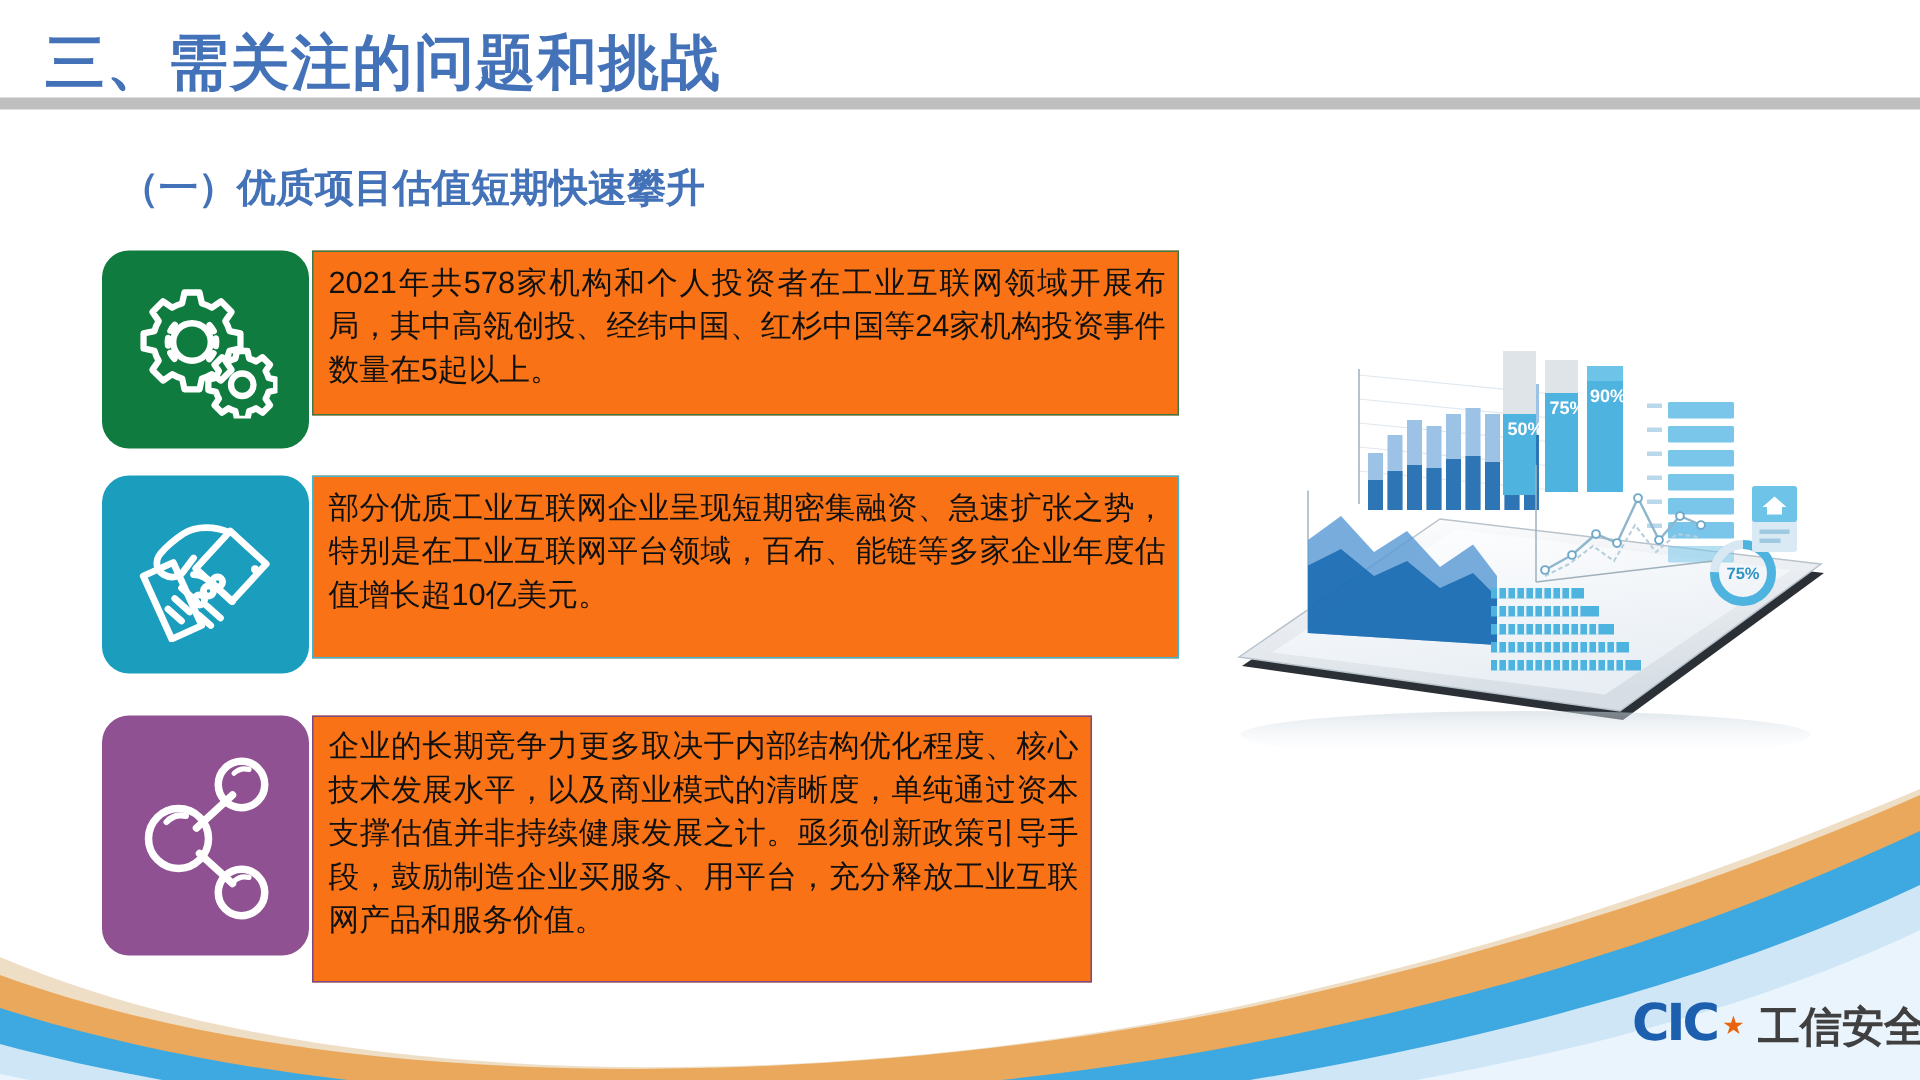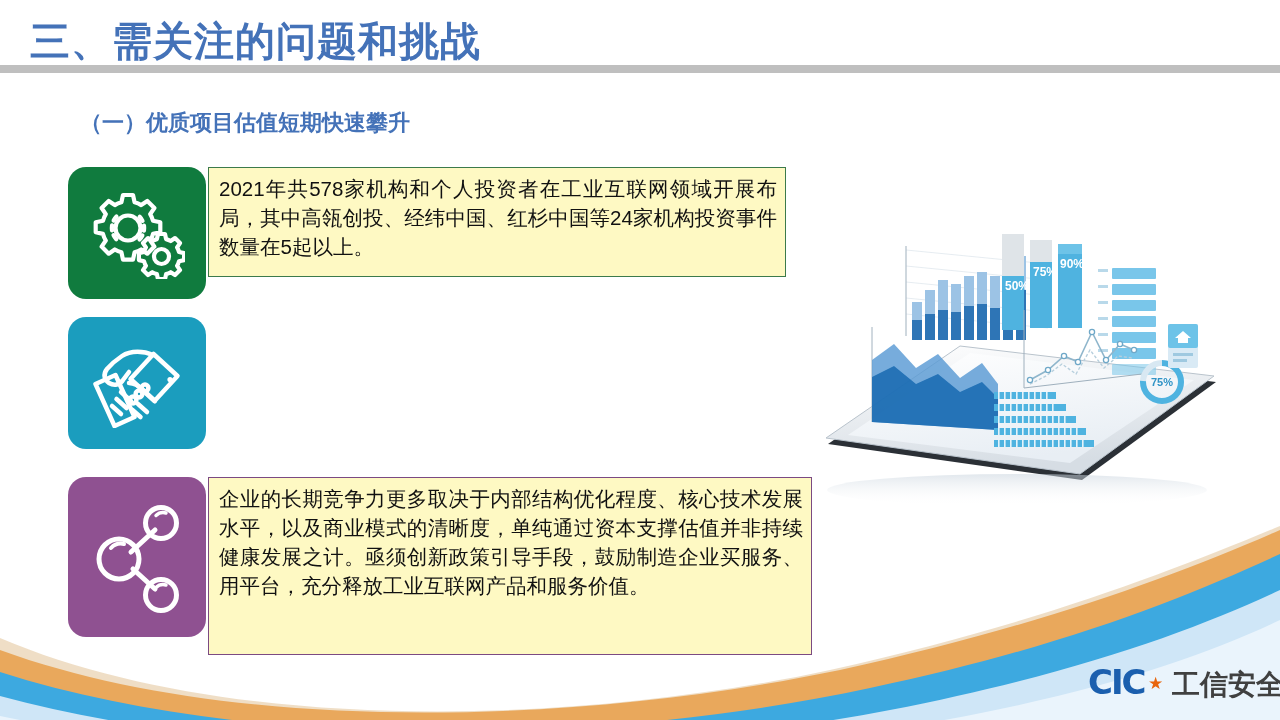--- a/index.html
+++ b/index.html
@@ -30,60 +30,60 @@
     position: absolute;
     left: 0; top: 65px;
     width: 1280px; height: 8px;
     background: #BFBFBF;
   }
 
   
   #section-heading {
     position: absolute;
     left: 80px; top: 108px;
-    font-size: 22px;
+    font-size: 26px;
     font-weight: bold;
     color: #4472B8;
     white-space: nowrap;
   }
 
   .icon-tile {
     position: absolute;
     border-radius: 18px;
     display: flex;
     align-items: center;
     justify-content: center;
   }
   .icon-tile svg { display: block; }
 
   .text-box {
     position: absolute;
     box-sizing: border-box;
-    background: #fef9c3;
+    background: #f97316;
     border: 1.5px solid #888;
     padding: 6px 8px 6px 10px;
     font-size: 20.5px;
     line-height: 1.42;
     color: #111111;
     letter-spacing: 0px;
     text-align: justify;
     text-justify: inter-ideograph;
   }
 
   
   #tile-1 { left: 68px; top: 167px; width: 138px; height: 132px; background: #107B3E; }
   #text-1 { left: 208px; top: 167px; width: 578px; height: 110px; border-color: #3C7A4B; }
 
   
   #tile-2 { left: 68px; top: 317px; width: 138px; height: 132px; background: #1B9DBE; }
   #text-2 { left: 208px; top: 317px; width: 578px; height: 122px; border-color: #3FB6D4; }
 
   
   #tile-3 { left: 68px; top: 477px; width: 138px; height: 160px; background: #8F5191; }
-  #text-3 { left: 208px; top: 477px; width: 604px; height: 178px; border-color: #7B4A82; }
+  #text-3 { left: 208px; top: 477px; width: 520px; height: 178px; border-color: #7B4A82; font-family: Liberation Serif, serif; }
 
   
   #hero {
     position: absolute;
     left: 812px; top: 232px;
     width: 420px; height: 280px;
   }
 
   
   #decor {
@@ -156,20 +156,21 @@
         <path d="M27 68 l9 8"></path>
         <path d="M44 45 c6 0 10 3 14 7 l12 11"></path>
         <path d="M53 66 l9 8"></path>
         <path d="M47.5 72 l8 7"></path>
         <circle cx="48" cy="62" r="3.4"></circle>
         <circle cx="54" cy="56" r="3.4"></circle>
         <circle cx="60" cy="50" r="3.4"></circle>
       </svg>
     </span>
   </div>
+  <div class="text-box" id="text-2" style="border-color: rgb(63, 182, 212);">部分优质工业互联网企业呈现短期密集融资、急速扩张之势，特别是在工业互联网平台领域，百布、能链等多家企业年度估值增长超10亿美元。</div>
 
   <div class="icon-tile" id="tile-3" style="background: rgb(143, 81, 145);">
     <span>
       <svg width="104" height="120" viewBox="0 0 104 120" fill="none" stroke="#ffffff" stroke-width="5" stroke-linejoin="round" stroke-linecap="round">
         <line x1="46" y1="55" x2="70" y2="33"></line>
         <line x1="48" y1="72" x2="70" y2="92"></line>
         <circle cx="34" cy="62" r="20"></circle>
         <circle cx="76" cy="26" r="15.5"></circle>
         <circle cx="76" cy="98" r="15.5"></circle>
         <path d="M26 51 a13.5 13.5 0 0 1 13 -4" stroke-width="4"></path>

